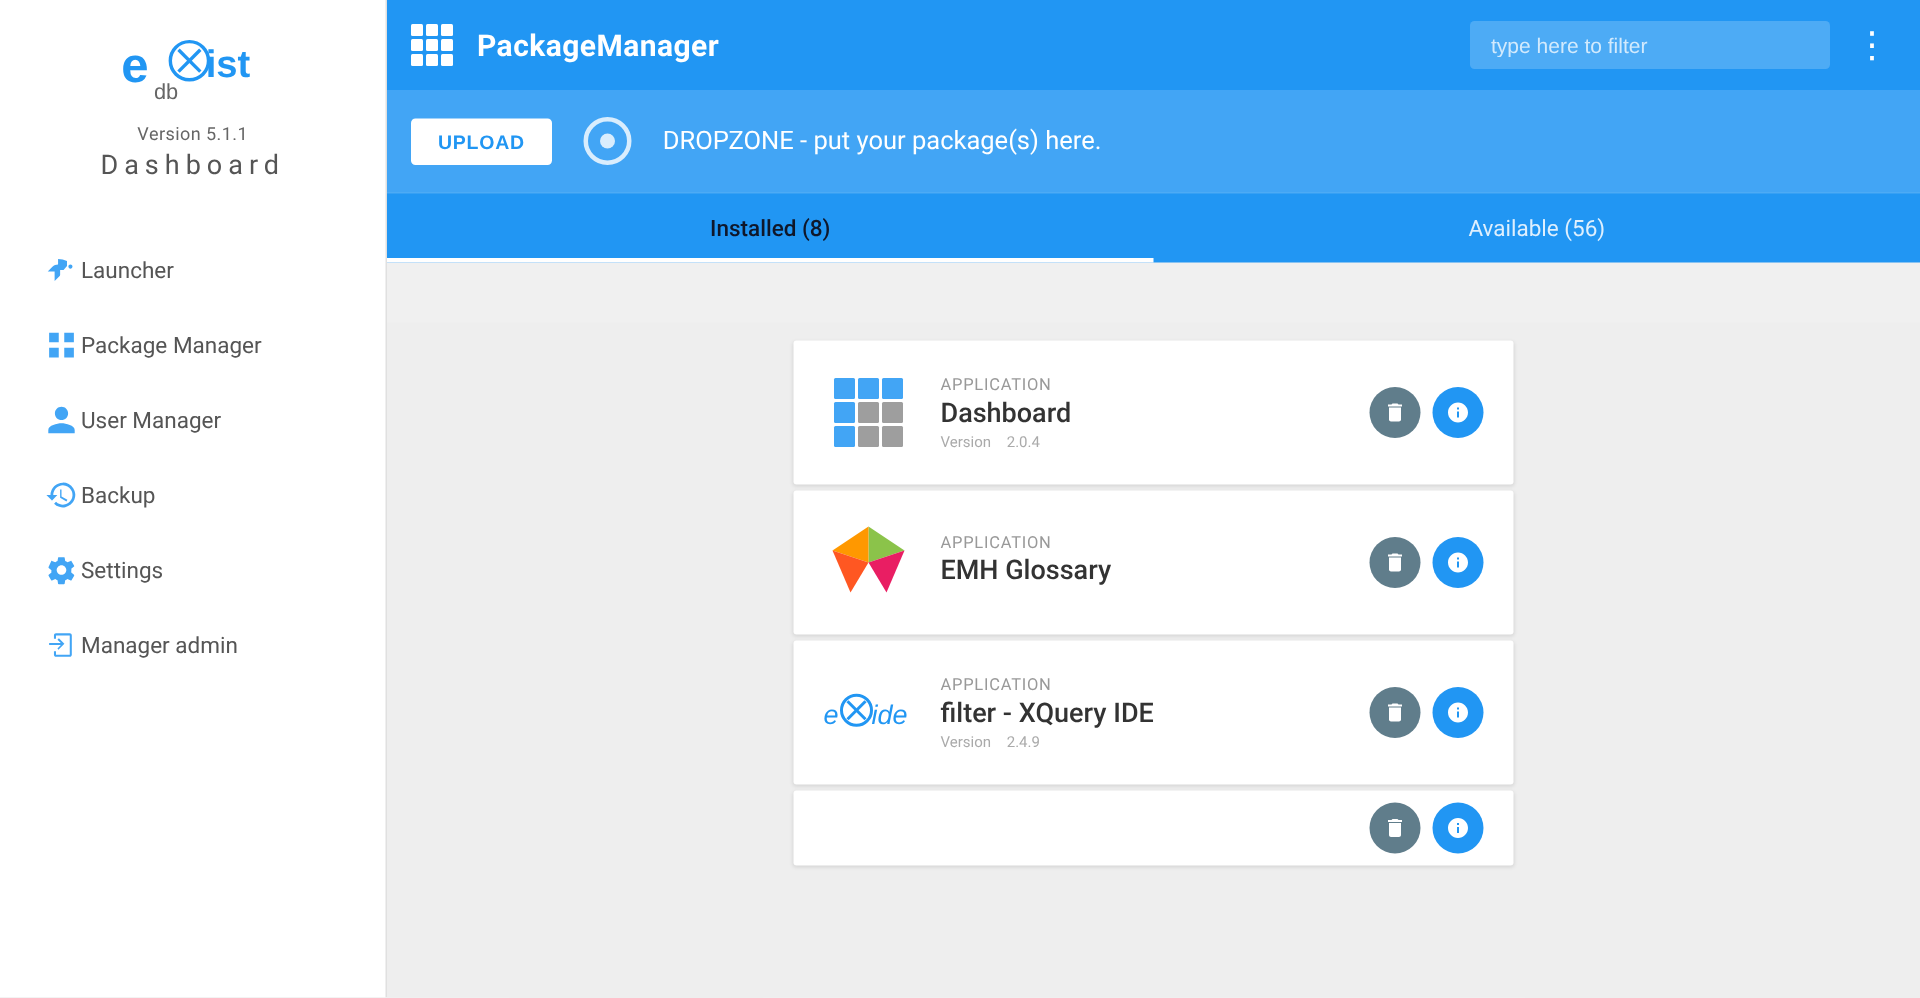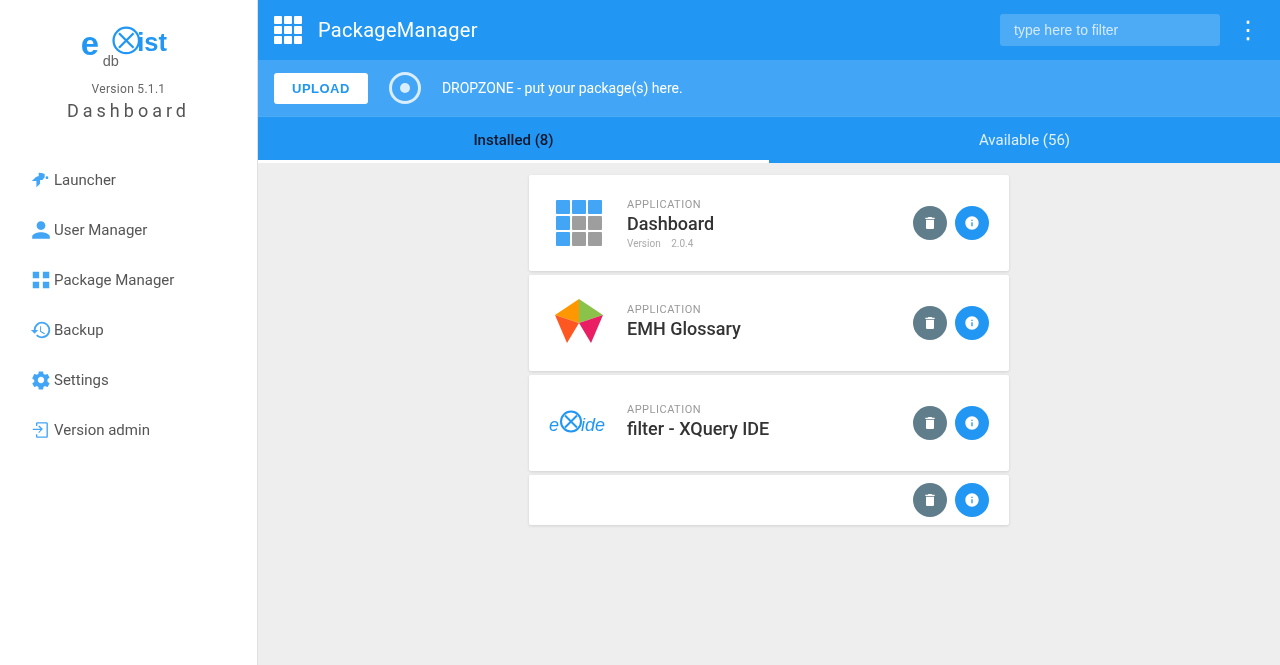--- a/index.html
+++ b/index.html
@@ -85,51 +85,51 @@
       gap: 2px;
       margin-right: 4px;
     }
     #header .header-grid-icon span {
       background: #fff;
       border-radius: 1px;
       display: block;
     }
     #header .header-title {
       font-size: 20px;
-      font-weight: 400;
+      font-weight: 700;
       letter-spacing: 0.3px;
       flex: 1;
     }
     #header .filter-input {
       background: rgba(255,255,255,0.2);
       border: none;
       border-radius: 3px;
       padding: 8px 14px;
       color: rgba(255,255,255,0.85);
       font-size: 14px;
-      width: 220px;
+      width: 240px;
       outline: none;
     }
     #header .filter-input::placeholder { color: rgba(255,255,255,0.75); }
     #header .more-icon {
       font-size: 24px;
       color: #fff;
       cursor: pointer;
       padding: 4px;
       display: flex;
       align-items: center;
     }
 
     
     #upload-bar {
       background: #42a5f5;
       display: flex;
       align-items: center;
       padding: 0 16px;
-      height: 56px;
+      height: 68px;
       gap: 21px;
     }
     #upload-bar .upload-btn {
       background: #fff;
       color: #2196f3;
       border: none;
       border-radius: 3px;
       padding: 8px 18px;
       font-size: 13px;
       font-weight: 700;
@@ -148,21 +148,21 @@
     }
     #upload-bar .upload-icon-circle::after {
       content: '';
       width: 10px;
       height: 10px;
       background: rgba(255,255,255,0.8);
       border-radius: 50%;
     }
     #upload-bar .dropzone-text {
       color: #fff;
-      font-size: 14px;
+      font-size: 17px;
     }
 
     
     #tabs {
       background: #2196f3;
       display: flex;
       border-top: 1px solid rgba(255,255,255,0.2);
     }
     .tab {
       flex: 1;
@@ -190,20 +190,21 @@
     
     #package-area {
       flex: 1;
       overflow-y: auto;
       background: #eeeeee;
       padding: 12px 0;
       display: flex;
       flex-direction: column;
       align-items: center;
       gap: 4px;
+      margin-top: 40px;
     }
 
     
     .package-card {
       background: #fff;
       border-radius: 2px;
       width: 480px;
       display: flex;
       align-items: center;
       padding: 18px 20px;
@@ -309,33 +310,33 @@
       <svg width="22" height="22" viewBox="0 0 24 24" fill="#42a5f5">
           <path d="M9.5 8c-1.5 0-3 .6-4.1 1.7L2 13h5v7l3.5-3.4c.2-.2.5-.6.5-1V12h2.5L16 9V5.5C14 4.5 11.8 4 9.5 4v4zm9 0c-.8 0-1.5.7-1.5 1.5S17.7 11 18.5 11 20 10.3 20 9.5 19.3 8 18.5 8z"></path>
         </svg>
     </span>
     <span class="nav-label">Launcher</span>
   </div>
 
   <div class="nav-item">
     <span class="nav-icon">
       <svg width="22" height="22" viewBox="0 0 24 24" fill="#42a5f5">
-          <path d="M12 12c2.7 0 4.8-2.1 4.8-4.8S14.7 2.4 12 2.4 7.2 4.5 7.2 7.2 9.3 12 12 12zm0 2.4c-3.2 0-9.6 1.6-9.6 4.8v2.4h19.2v-2.4c0-3.2-6.4-4.8-9.6-4.8z"></path>
+          <path d="M3 3h7v7H3zm0 11h7v7H3zm11-11h7v7h-7zm0 11h7v7h-7z"></path>
         </svg>
     </span>
-    <span class="nav-label">User Manager</span>
+    <span class="nav-label">Package Manager</span>
   </div>
 
   <div class="nav-item">
     <span class="nav-icon">
       <svg width="22" height="22" viewBox="0 0 24 24" fill="#42a5f5">
-          <path d="M3 3h7v7H3zm0 11h7v7H3zm11-11h7v7h-7zm0 11h7v7h-7z"></path>
+          <path d="M12 12c2.7 0 4.8-2.1 4.8-4.8S14.7 2.4 12 2.4 7.2 4.5 7.2 7.2 9.3 12 12 12zm0 2.4c-3.2 0-9.6 1.6-9.6 4.8v2.4h19.2v-2.4c0-3.2-6.4-4.8-9.6-4.8z"></path>
         </svg>
     </span>
-    <span class="nav-label">Package Manager</span>
+    <span class="nav-label">User Manager</span>
   </div>
 
   <div class="nav-item">
     <span class="nav-icon">
       <svg width="22" height="22" viewBox="0 0 24 24" fill="#42a5f5">
           <path d="M13 3a9 9 0 0 0-9 9H1l3.9 3.9.1.2L9 12H6a7 7 0 1 1 2 4.9l-1.4 1.4A9 9 0 1 0 13 3zm-1 5v5l4.3 2.5-.7 1.2L11 14V8h1z"></path>
         </svg>
     </span>
     <span class="nav-label">Backup</span>
   </div>
@@ -348,21 +349,21 @@
     </span>
     <span class="nav-label">Settings</span>
   </div>
 
   <div class="nav-item">
     <span class="nav-icon">
       <svg width="22" height="22" viewBox="0 0 24 24" fill="#42a5f5">
           <path d="M10.1 15.55l-1.05-1.05 2.45-2.45H3v-1.5h8.5L9.05 8.1 10.1 7l4 4-4 4zM18 19H8v-2.5H6.5V19c0 .8.7 1.5 1.5 1.5h10c.8 0 1.5-.7 1.5-1.5V5c0-.8-.7-1.5-1.5-1.5H8C7.2 3.5 6.5 4.2 6.5 5v2.5H8V5h10v14z"></path>
         </svg>
     </span>
-    <span class="nav-label">Version admin</span>
+    <span class="nav-label">Manager admin</span>
   </div>
 </div>
 
 <div id="main">
 
   <div id="header">
     <div class="header-grid-icon">
       <span></span>
         <span></span>
         <span></span>
@@ -469,20 +470,24 @@
 
           <circle cx="22" cy="13" r="10" fill="none" stroke="#2196f3" stroke-width="2"></circle>
           <line x1="16" y1="7" x2="28" y2="19" stroke="#2196f3" stroke-width="2"></line>
           <line x1="28" y1="7" x2="16" y2="19" stroke="#2196f3" stroke-width="2"></line>
           <text x="32" y="22" font-family="Arial" font-size="18" font-style="italic" fill="#2196f3" font-weight="500">ide</text>
         </svg>
       </div>
       <div class="package-info">
         <div class="pkg-type">APPLICATION</div>
         <div class="pkg-name">filter - XQuery IDE</div>
+        <div class="pkg-version">
+          <span>Version</span>
+          <span>2.4.9</span>
+        </div>
       </div>
       <div class="package-actions">
         <button class="icon-btn delete-btn">
           <svg width="16" height="16" viewBox="0 0 24 24" fill="white">
               <path d="M6 19c0 1.1.9 2 2 2h8c1.1 0 2-.9 2-2V7H6v12zM19 4h-3.5l-1-1h-5l-1 1H5v2h14V4z"></path>
             </svg>
         </button>
         <button class="icon-btn">
           <svg width="16" height="16" viewBox="0 0 24 24" fill="white">
               <path d="M12 2C6.48 2 2 6.48 2 12s4.48 10 10 10 10-4.48 10-10S17.52 2 12 2zm1 15h-2v-6h2v6zm0-8h-2V7h2v2z"></path>

